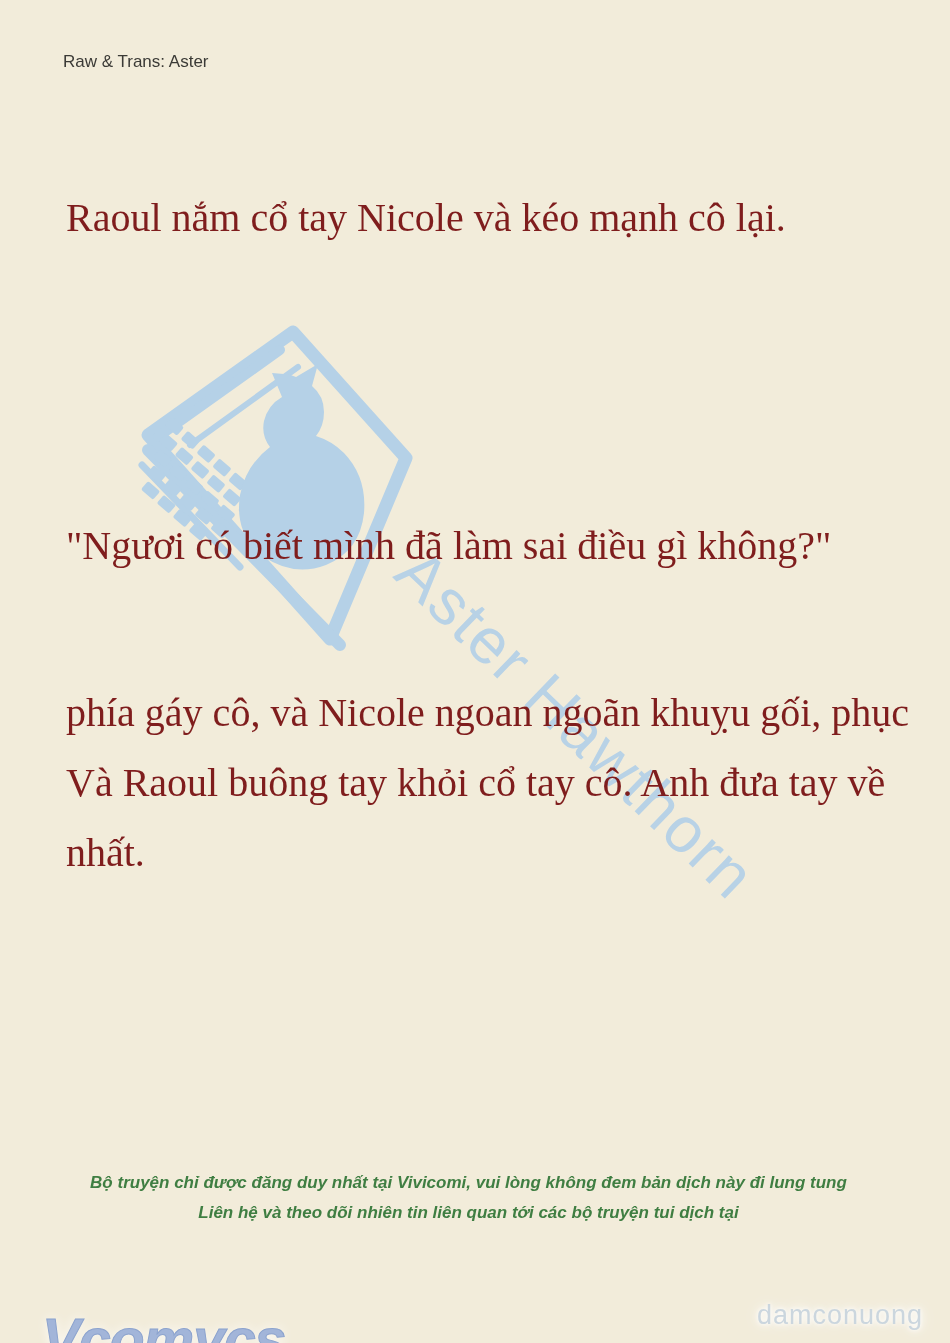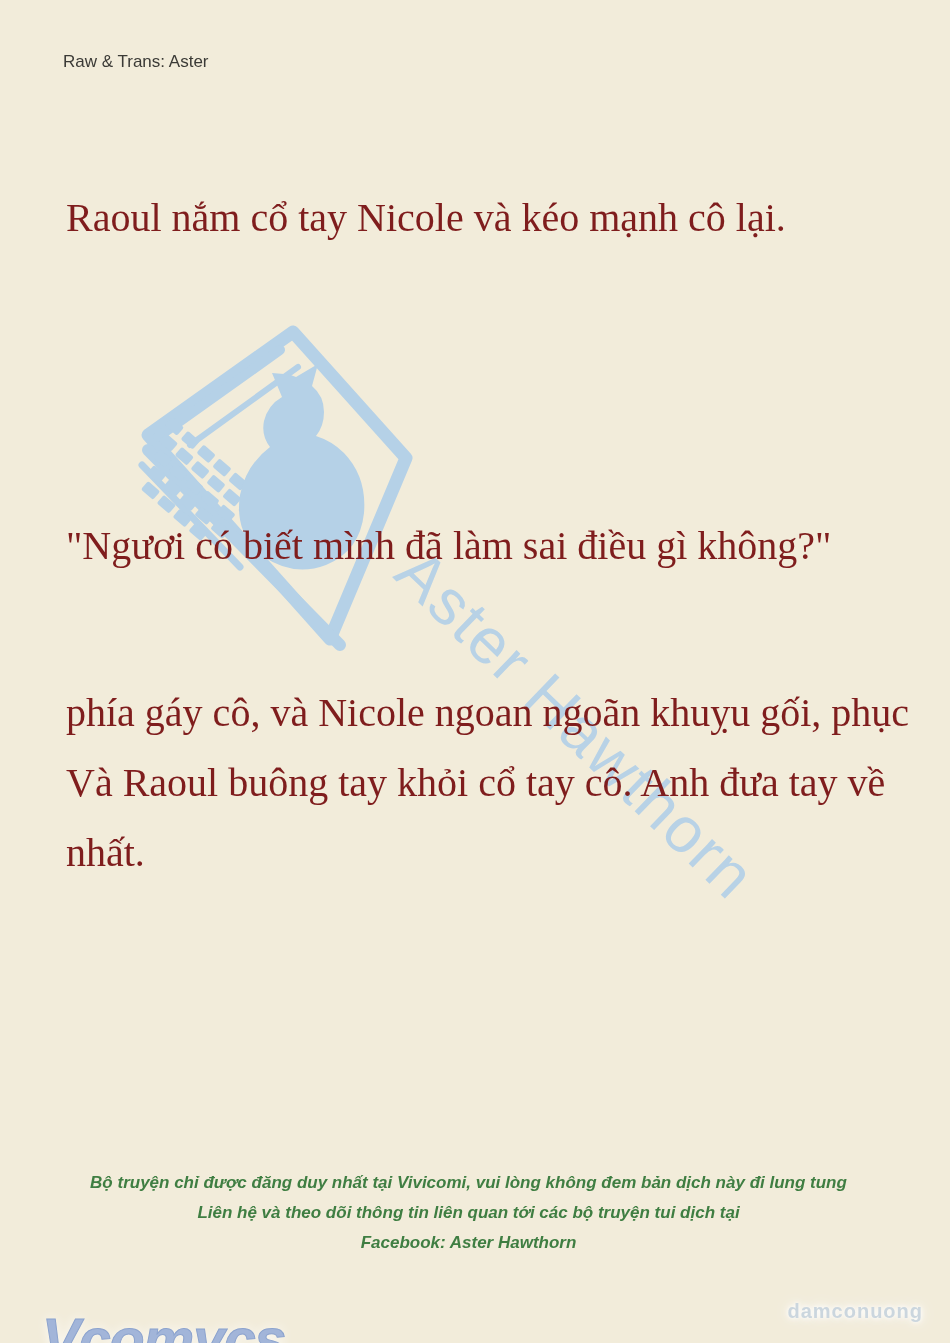--- a/index.html
+++ b/index.html
@@ -23,21 +23,21 @@
   .fline{height:30px;}
   .vcomycs{
     position:absolute;left:42px;top:1281px;z-index:3;
     font-family:Liberation Sans, sans-serif;font-style:italic;font-weight:bold;
     font-size:57px;letter-spacing:-1px;color:#a2b5d9;-webkit-text-stroke:1px #8ca3ce;
     text-shadow:0 0 12px rgba(255,255,255,0.85);
     margin-top:25px;
   }
   .damconuong{
     position:absolute;right:14px;top:1300px;z-index:3;
-    font-family:"Liberation Sans",sans-serif;font-weight:bold;font-size:20px;
+    font-family:"Liberation Sans",sans-serif;font-weight:normal;font-size:27px;
     letter-spacing:1px;color:#cbd6de;
     text-shadow:0 0 4px #fff,0 0 10px #fff,0 0 18px #fff;
   }
 </style>
 </head>
 <body>
 
 <div class="page">
 
   <div class="credit">Raw &amp; Trans: Aster</div>
@@ -111,20 +111,19 @@
     <div class="ln">"Ngươi có biết mình đã làm sai điều gì không?"</div>
   </div>
   <div class="para p4">
     <div class="ln">phía gáy cô, và Nicole ngoan ngoãn khuỵu gối, phục</div>
     <div class="ln">Và Raoul buông tay khỏi cổ tay cô. Anh đưa tay về</div>
     <div class="ln">nhất.</div>
   </div>
 
   <div class="footer">
     <div class="fline">Bộ truyện chỉ được đăng duy nhất tại Vivicomi, vui lòng không đem bản dịch này đi lung tung</div>
-    <div class="fline">Liên hệ và theo dõi thông tin liên quan tới các bộ truyện tui dịch tại</div>
-    <div class="fline">Facebook: Aster Hawthorn</div>
+    <div class="fline">Liên hệ và theo dõi nhiên tin liên quan tới các bộ truyện tui dịch tại</div>
   </div>
 
   <div class="vcomycs">Vcomycs</div>
   <div class="damconuong">damconuong</div>
 
 </div>
 
 </body></html>

